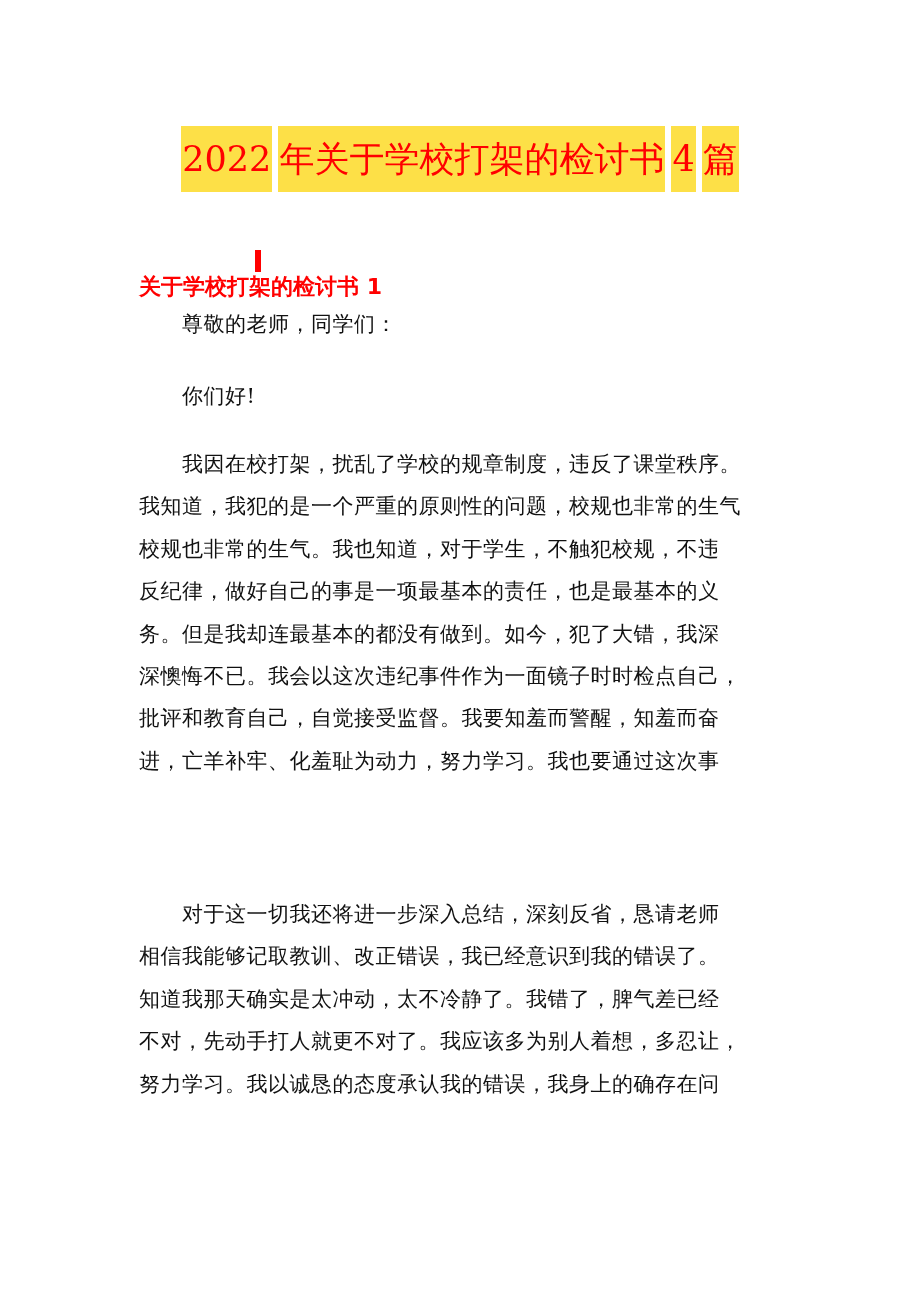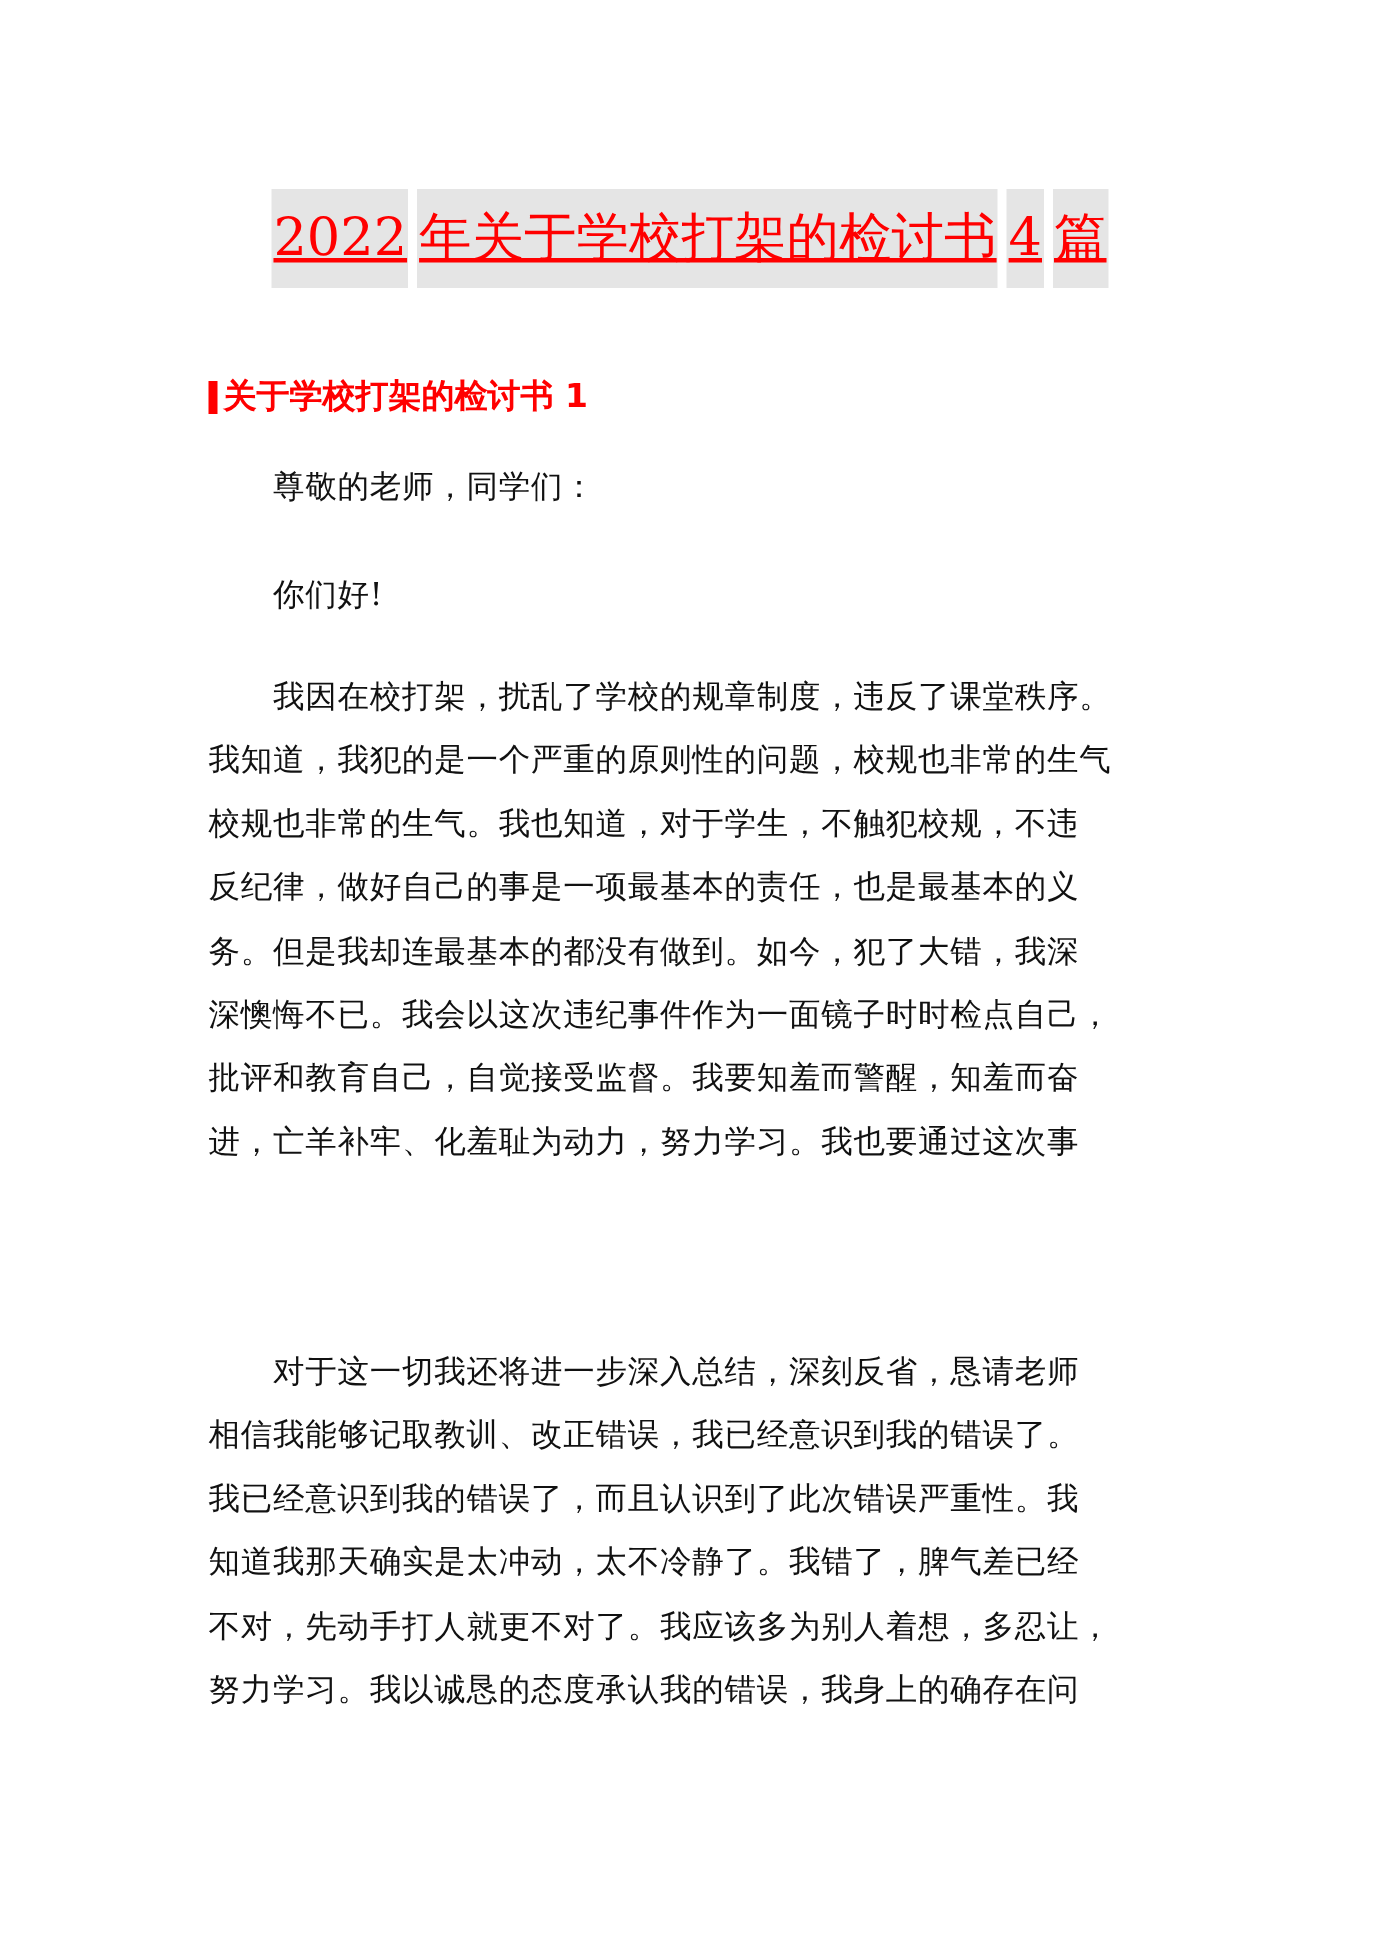--- a/index.html
+++ b/index.html
@@ -26,39 +26,39 @@
       top: 136px;
       left: 0;
       width: 920px;
       text-align: center;
       font-size: 35px;
       line-height: 46px;
       color: #ff0000;
       font-family: "DejaVu Serif", "Liberation Serif", serif;
     }
     .title .hl {
-      background: #e5e5e5;
+      background: #fde047;
       padding: 13px 1px;
-      text-decoration: underline;
     }
     .title .gap {
       display: inline-block;
       width: 6px;
     }
     .heading {
       position: absolute;
       top: 250px;
       left: 139px;
       font-size: 22px;
       line-height: 30px;
       color: #ff0000;
       font-weight: bold;
       font-family: "DejaVu Sans", "Liberation Sans", sans-serif;
       display: flex;
       align-items: center;
+      flex-direction: column;
     }
     .heading .bar {
       display: inline-block;
       width: 6px;
       height: 22px;
       background: #ff0000;
       margin-right: 4px;
     }
     .para {
       position: absolute;
@@ -107,19 +107,18 @@
     <span class="line">反纪律，做好自己的事是一项最基本的责任，也是最基本的义</span>
     <span class="line">务。但是我却连最基本的都没有做到。如今，犯了大错，我深</span>
     <span class="line">深懊悔不已。我会以这次违纪事件作为一面镜子时时检点自己，</span>
     <span class="line">批评和教育自己，自觉接受监督。我要知羞而警醒，知羞而奋</span>
     <span class="line">进，亡羊补牢、化羞耻为动力，努力学习。我也要通过这次事</span>
   </div>
 
   <div class="para" style="top:893px;">
     <span class="line indent">对于这一切我还将进一步深入总结，深刻反省，恳请老师</span>
     <span class="line">相信我能够记取教训、改正错误，我已经意识到我的错误了。</span>
-    <span class="line">我已经意识到我的错误了，而且认识到了此次错误严重性。我</span>
     <span class="line">知道我那天确实是太冲动，太不冷静了。我错了，脾气差已经</span>
     <span class="line">不对，先动手打人就更不对了。我应该多为别人着想，多忍让，</span>
     <span class="line">努力学习。我以诚恳的态度承认我的错误，我身上的确存在问</span>
   </div>
 
 </div>
 
 </body></html>

